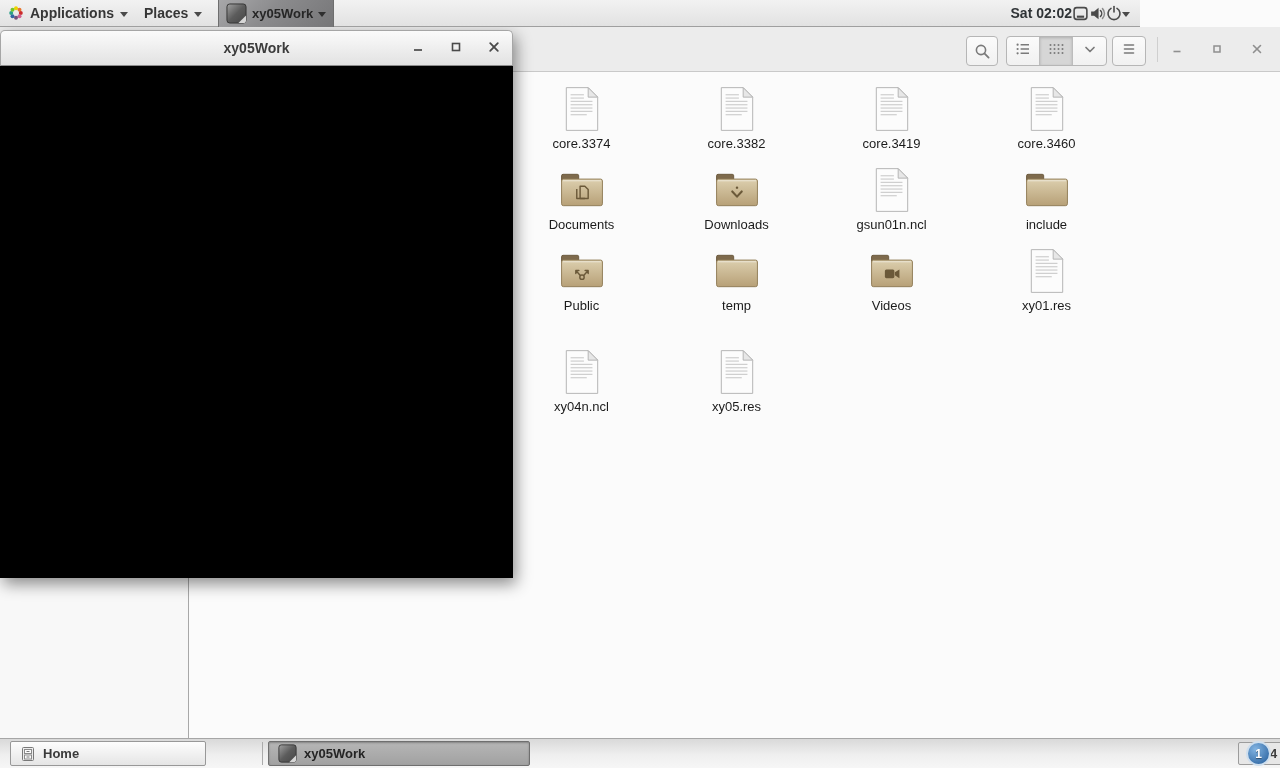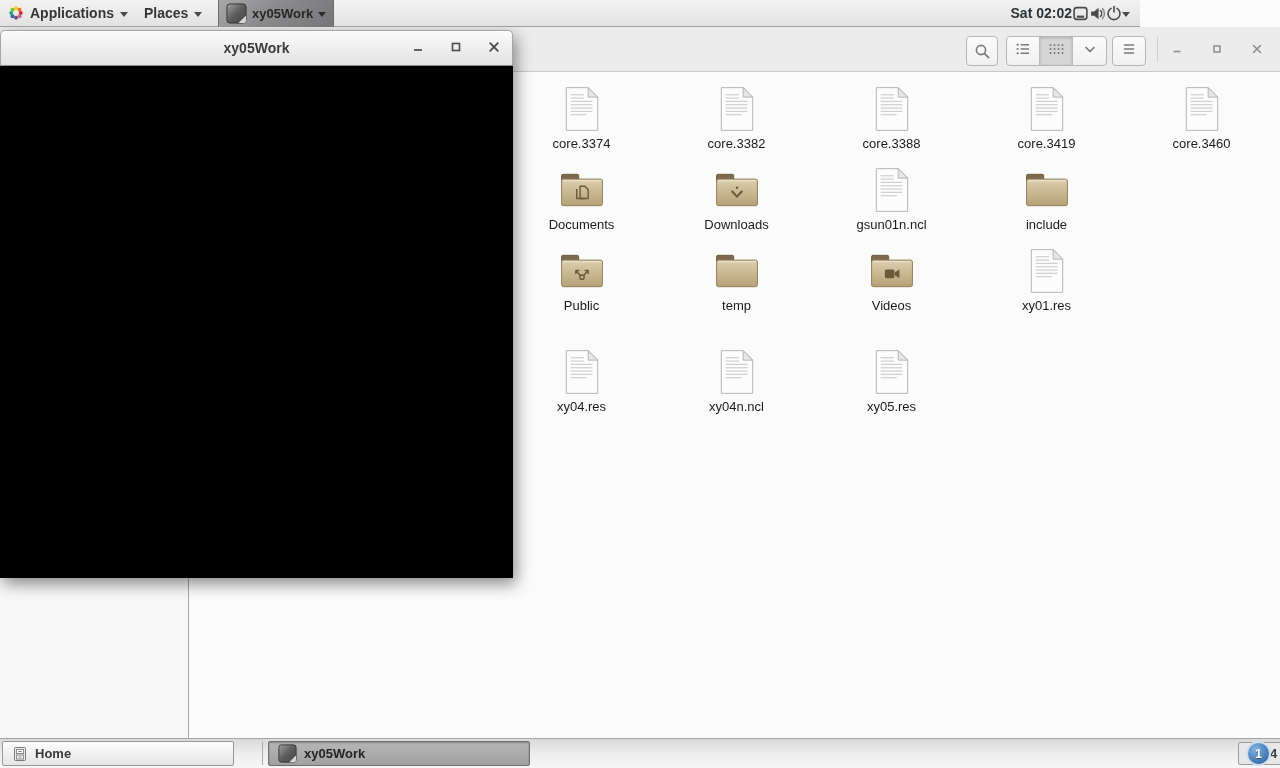--- a/index.html
+++ b/index.html
@@ -208,36 +208,20 @@
               <line x1="8" y1="9" x2="22" y2="9" stroke="#cfcfcf" stroke-width="1.3"></line>
               <line x1="8" y1="12.5" x2="22" y2="12.5" stroke="#cfcfcf" stroke-width="1.3"></line>
               <line x1="8" y1="16" x2="31" y2="16" stroke="#cfcfcf" stroke-width="1.3"></line>
               <line x1="8" y1="19.5" x2="31" y2="19.5" stroke="#cfcfcf" stroke-width="1.3"></line>
               <line x1="8" y1="23" x2="31" y2="23" stroke="#cfcfcf" stroke-width="1.3"></line>
               <line x1="8" y1="26.5" x2="31" y2="26.5" stroke="#cfcfcf" stroke-width="1.3"></line>
               <line x1="8" y1="30" x2="25" y2="30" stroke="#cfcfcf" stroke-width="1.3"></line>
               <path d="M26.5 1.5 V11.5 H36.5 Z" fill="#e7e7e7" stroke="#b2b2b2"></path>
             </svg>
           </div>
-          <div class="file-label">core.3388</div>
-        </div>
-        <div class="file-item">
-          <div class="icon-box">
-            <svg width="38" height="46" viewBox="0 0 40 48">
-              <path d="M3.5 1.5 H26.5 L36.5 11.5 V46.5 H3.5 Z" fill="#fcfcfc" stroke="#b2b2b2"></path>
-              <line x1="8" y1="9" x2="22" y2="9" stroke="#cfcfcf" stroke-width="1.3"></line>
-              <line x1="8" y1="12.5" x2="22" y2="12.5" stroke="#cfcfcf" stroke-width="1.3"></line>
-              <line x1="8" y1="16" x2="31" y2="16" stroke="#cfcfcf" stroke-width="1.3"></line>
-              <line x1="8" y1="19.5" x2="31" y2="19.5" stroke="#cfcfcf" stroke-width="1.3"></line>
-              <line x1="8" y1="23" x2="31" y2="23" stroke="#cfcfcf" stroke-width="1.3"></line>
-              <line x1="8" y1="26.5" x2="31" y2="26.5" stroke="#cfcfcf" stroke-width="1.3"></line>
-              <line x1="8" y1="30" x2="25" y2="30" stroke="#cfcfcf" stroke-width="1.3"></line>
-              <path d="M26.5 1.5 V11.5 H36.5 Z" fill="#e7e7e7" stroke="#b2b2b2"></path>
-            </svg>
-          </div>
           <div class="file-label">core.3419</div>
         </div>
         <div class="file-item">
           <div class="icon-box">
             <svg width="38" height="46" viewBox="0 0 40 48">
               <path d="M3.5 1.5 H26.5 L36.5 11.5 V46.5 H3.5 Z" fill="#fcfcfc" stroke="#b2b2b2"></path>
               <line x1="8" y1="9" x2="22" y2="9" stroke="#cfcfcf" stroke-width="1.3"></line>
               <line x1="8" y1="12.5" x2="22" y2="12.5" stroke="#cfcfcf" stroke-width="1.3"></line>
               <line x1="8" y1="16" x2="31" y2="16" stroke="#cfcfcf" stroke-width="1.3"></line>
               <line x1="8" y1="19.5" x2="31" y2="19.5" stroke="#cfcfcf" stroke-width="1.3"></line>
@@ -407,36 +391,20 @@
               <line x1="8" y1="9" x2="22" y2="9" stroke="#cfcfcf" stroke-width="1.3"></line>
               <line x1="8" y1="12.5" x2="22" y2="12.5" stroke="#cfcfcf" stroke-width="1.3"></line>
               <line x1="8" y1="16" x2="31" y2="16" stroke="#cfcfcf" stroke-width="1.3"></line>
               <line x1="8" y1="19.5" x2="31" y2="19.5" stroke="#cfcfcf" stroke-width="1.3"></line>
               <line x1="8" y1="23" x2="31" y2="23" stroke="#cfcfcf" stroke-width="1.3"></line>
               <line x1="8" y1="26.5" x2="31" y2="26.5" stroke="#cfcfcf" stroke-width="1.3"></line>
               <line x1="8" y1="30" x2="25" y2="30" stroke="#cfcfcf" stroke-width="1.3"></line>
               <path d="M26.5 1.5 V11.5 H36.5 Z" fill="#e7e7e7" stroke="#b2b2b2"></path>
             </svg>
           </div>
-          <div class="file-label">xy04.res</div>
-        </div>
-        <div class="file-item">
-          <div class="icon-box">
-            <svg width="38" height="46" viewBox="0 0 40 48">
-              <path d="M3.5 1.5 H26.5 L36.5 11.5 V46.5 H3.5 Z" fill="#fcfcfc" stroke="#b2b2b2"></path>
-              <line x1="8" y1="9" x2="22" y2="9" stroke="#cfcfcf" stroke-width="1.3"></line>
-              <line x1="8" y1="12.5" x2="22" y2="12.5" stroke="#cfcfcf" stroke-width="1.3"></line>
-              <line x1="8" y1="16" x2="31" y2="16" stroke="#cfcfcf" stroke-width="1.3"></line>
-              <line x1="8" y1="19.5" x2="31" y2="19.5" stroke="#cfcfcf" stroke-width="1.3"></line>
-              <line x1="8" y1="23" x2="31" y2="23" stroke="#cfcfcf" stroke-width="1.3"></line>
-              <line x1="8" y1="26.5" x2="31" y2="26.5" stroke="#cfcfcf" stroke-width="1.3"></line>
-              <line x1="8" y1="30" x2="25" y2="30" stroke="#cfcfcf" stroke-width="1.3"></line>
-              <path d="M26.5 1.5 V11.5 H36.5 Z" fill="#e7e7e7" stroke="#b2b2b2"></path>
-            </svg>
-          </div>
           <div class="file-label">xy04n.ncl</div>
         </div>
         <div class="file-item">
           <div class="icon-box">
             <svg width="38" height="46" viewBox="0 0 40 48">
               <path d="M3.5 1.5 H26.5 L36.5 11.5 V46.5 H3.5 Z" fill="#fcfcfc" stroke="#b2b2b2"></path>
               <line x1="8" y1="9" x2="22" y2="9" stroke="#cfcfcf" stroke-width="1.3"></line>
               <line x1="8" y1="12.5" x2="22" y2="12.5" stroke="#cfcfcf" stroke-width="1.3"></line>
               <line x1="8" y1="16" x2="31" y2="16" stroke="#cfcfcf" stroke-width="1.3"></line>
               <line x1="8" y1="19.5" x2="31" y2="19.5" stroke="#cfcfcf" stroke-width="1.3"></line>
@@ -538,21 +506,21 @@
             <path d="M8 1.6 V7"></path>
             <path d="M5 3.4 a6 6 0 1 0 6 0"></path>
           </g>
         </svg>
     </span>
     <span class="caret"></span>
   </div>
 </div>
 
 <div class="bottom-panel">
-  <div class="task-btn" style="left:2px;width:232px;">
+  <div class="task-btn" style="left:10px;width:196px;">
     <span class="status-ic">
       <svg width="16" height="16" viewBox="0 0 16 16">
           <rect x="2.5" y="1.5" width="11" height="13" rx="1" fill="#ededed" stroke="#787878"></rect>
           <rect x="4.5" y="3.5" width="7" height="4" fill="#fafafa" stroke="#8a8a8a"></rect>
           <rect x="4.5" y="9" width="7" height="4" fill="#fafafa" stroke="#8a8a8a"></rect>
           <line x1="6.5" y1="5.5" x2="9.5" y2="5.5" stroke="#787878"></line>
           <line x1="6.5" y1="11" x2="9.5" y2="11" stroke="#787878"></line>
         </svg>
     </span>
     <span>Home</span>

